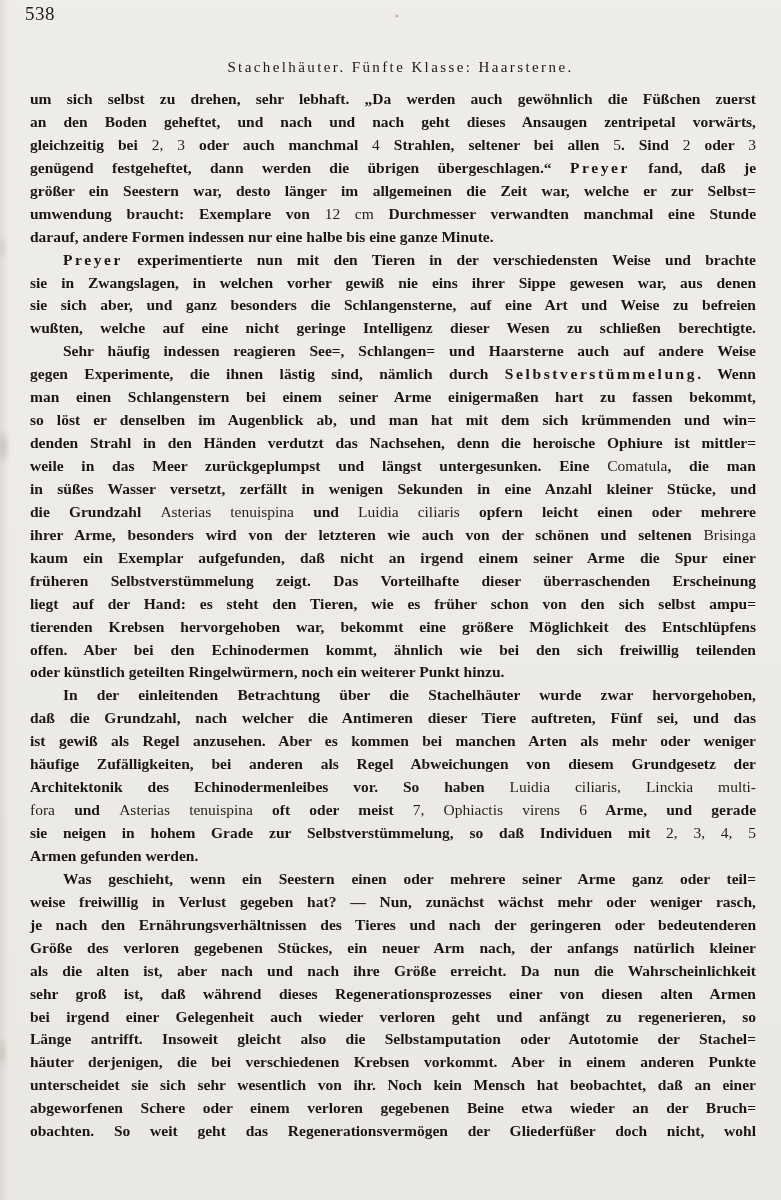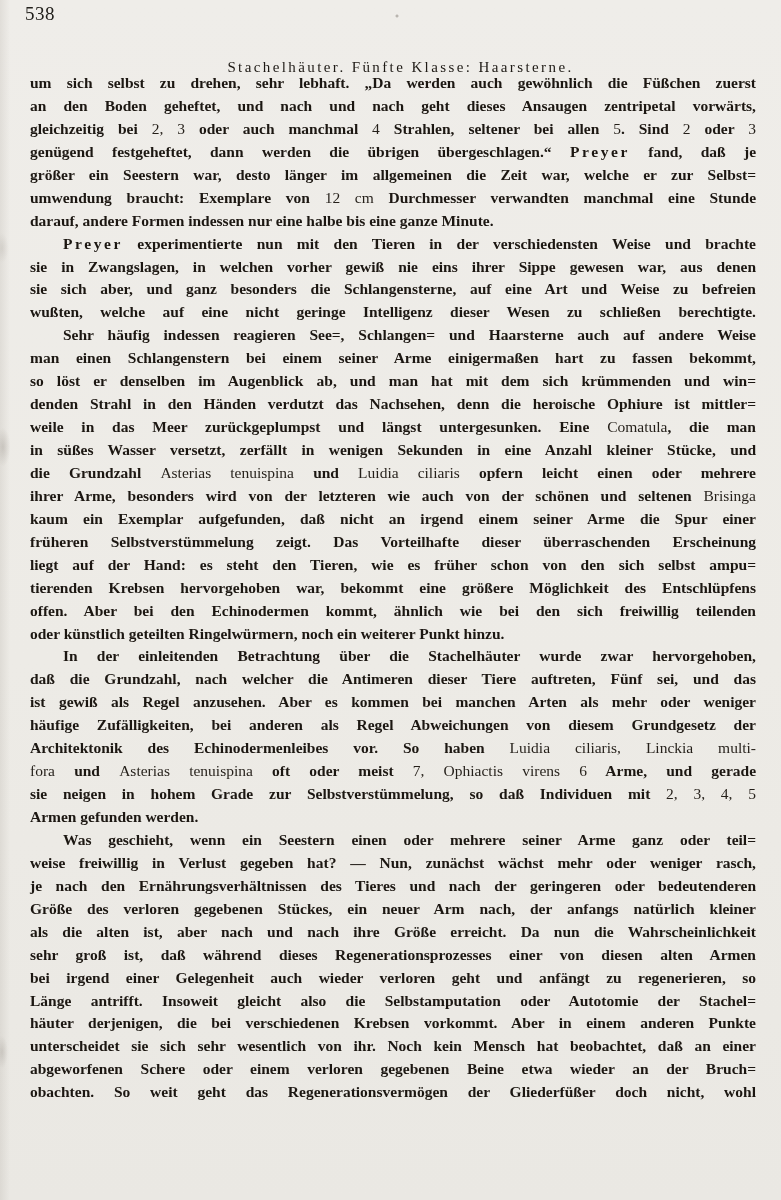--- a/index.html
+++ b/index.html
@@ -27,21 +27,21 @@
     color: #22201c;
   }
   .runhead {
     position: absolute; left: 60px; right: 40px; top: 19px;
     text-align: center;
     font-weight: normal; font-size: 15px; letter-spacing: 2.4px;
     color: #1e1a15;
     margin-top: 40px;
   }
   .bodytext {
-    position: absolute; left: 30px; top: 72px; width: 726px;
+    position: absolute; left: 30px; top: 88px; width: 726px;
     font-size: 15.5px; font-weight: bold;
   }
   .line {
     height: 22.95px; line-height: 22.95px;
     text-align: justify;
     text-align-last: justify;
     white-space: normal;
   }
   .line.short { text-align-last: left; }
   .line.indent { text-indent: 33px; }
@@ -61,20 +61,21 @@
       <div class="line"><span class="seg-f">gleichzeitig bei </span><span class="seg-a">2, 3</span><span class="seg-f"> oder auch manchmal </span><span class="seg-a">4</span><span class="seg-f"> Strahlen, seltener bei allen </span><span class="seg-a">5</span><span class="seg-f">. Sind </span><span class="seg-a">2</span><span class="seg-f"> oder </span><span class="seg-a">3</span></div>
       <div class="line"><span class="seg-f">genügend festgeheftet, dann werden die übrigen übergeschlagen.“ </span><span class="seg-g">Preyer</span><span class="seg-f"> fand, daß je</span></div>
       <div class="line"><span class="seg-f">größer ein Seestern war, desto länger im allgemeinen die Zeit war, welche er zur Selbst=</span></div>
       <div class="line"><span class="seg-f">umwendung braucht: Exemplare von </span><span class="seg-a">12 cm</span><span class="seg-f"> Durchmesser verwandten manchmal eine Stunde</span></div>
       <div class="line short"><span class="seg-f">darauf, andere Formen indessen nur eine halbe bis eine ganze Minute.</span></div>
       <div class="line indent"><span class="seg-g">Preyer</span><span class="seg-f"> experimentierte nun mit den Tieren in der verschiedensten Weise und brachte</span></div>
       <div class="line"><span class="seg-f">sie in Zwangslagen, in welchen vorher gewiß nie eins ihrer Sippe gewesen war, aus denen</span></div>
       <div class="line"><span class="seg-f">sie sich aber, und ganz besonders die Schlangensterne, auf eine Art und Weise zu befreien</span></div>
       <div class="line"><span class="seg-f">wußten, welche auf eine nicht geringe Intelligenz dieser Wesen zu schließen berechtigte.</span></div>
       <div class="line indent"><span class="seg-f">Sehr häufig indessen reagieren See=, Schlangen= und Haarsterne auch auf andere Weise</span></div>
+      <div class="line"><span class="seg-f">gegen Experimente, die ihnen lästig sind, nämlich durch </span><span class="seg-g">Selbstverstümmelung</span><span class="seg-f">. Wenn</span></div>
       <div class="line"><span class="seg-f">man einen Schlangenstern bei einem seiner Arme einigermaßen hart zu fassen bekommt,</span></div>
       <div class="line"><span class="seg-f">so löst er denselben im Augenblick ab, und man hat mit dem sich krümmenden und win=</span></div>
       <div class="line"><span class="seg-f">denden Strahl in den Händen verdutzt das Nachsehen, denn die heroische Ophiure ist mittler=</span></div>
       <div class="line"><span class="seg-f">weile in das Meer zurückgeplumpst und längst untergesunken. Eine </span><span class="seg-a">Comatula</span><span class="seg-f">, die man</span></div>
       <div class="line"><span class="seg-f">in süßes Wasser versetzt, zerfällt in wenigen Sekunden in eine Anzahl kleiner Stücke, und</span></div>
       <div class="line"><span class="seg-f">die Grundzahl </span><span class="seg-a">Asterias tenuispina</span><span class="seg-f"> und </span><span class="seg-a">Luidia ciliaris</span><span class="seg-f"> opfern leicht einen oder mehrere</span></div>
       <div class="line"><span class="seg-f">ihrer Arme, besonders wird von der letzteren wie auch von der schönen und seltenen </span><span class="seg-a">Brisinga</span></div>
       <div class="line"><span class="seg-f">kaum ein Exemplar aufgefunden, daß nicht an irgend einem seiner Arme die Spur einer</span></div>
       <div class="line"><span class="seg-f">früheren Selbstverstümmelung zeigt. Das Vorteilhafte dieser überraschenden Erscheinung</span></div>
       <div class="line"><span class="seg-f">liegt auf der Hand: es steht den Tieren, wie es früher schon von den sich selbst ampu=</span></div>

